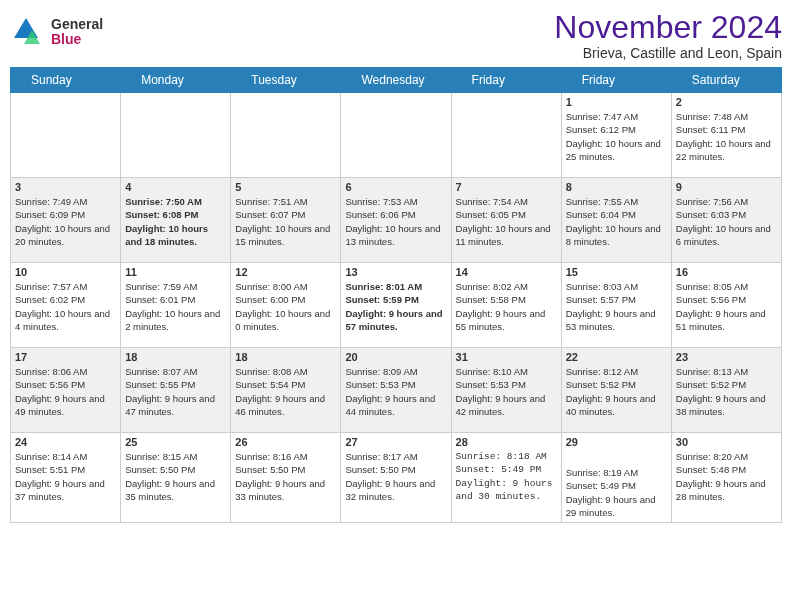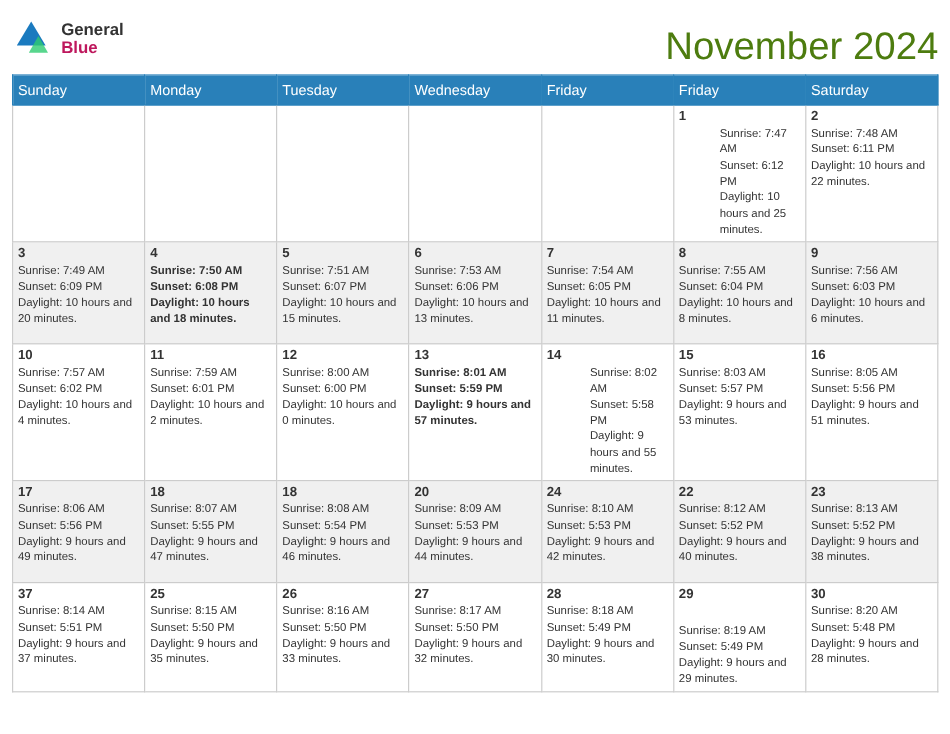--- a/index.html
+++ b/index.html
@@ -40,40 +40,39 @@
     .logo-icon {
       width: 32px;
       height: 32px;
     }
     .title-area {
       text-align: right;
     }
     .month-title {
       font-size: 32px;
       font-weight: normal;
-      color: #4d7c0f;
+      color: #4c1d95;
       line-height: 1.1;
-      margin-top: 11px;
     }
     .location {
       font-size: 14px;
       color: #333;
     }
     table {
       width: 100%;
       border-collapse: collapse;
       table-layout: fixed;
     }
     thead tr {
       background-color: #2980b9;
     }
     thead th {
       color: white;
       font-size: 12px;
-      padding: 5px 4px;
+      padding: 5px 20px;
       text-align: left;
       border: 1px solid #2980b9;
       font-weight: normal;
     }
     tbody td {
       vertical-align: top;
       border: 1px solid #ccc;
       padding: 3px 4px;
       font-size: 10px;
       color: #333;
@@ -108,20 +107,21 @@
       <polygon points="16,2 28,22 4,22" fill="#1a7abf"></polygon>
       <polygon points="22,14 30,28 14,28" fill="#2ecc71" opacity="0.8"></polygon>
     </svg>
     <div class="logo-text">
       <span class="general">General</span>
       <span class="blue">Blue</span>
     </div>
   </div>
   <div class="title-area">
     <div class="month-title">November 2024</div>
+    <div class="location">Brieva, Castille and Leon, Spain</div>
   </div>
 </div>
 
 <table>
   <thead>
     <tr>
     <th>Sunday</th>
         <th>Monday</th>
         <th>Tuesday</th>
         <th>Wednesday</th>
@@ -132,21 +132,21 @@
   </thead>
   <tbody id="calendar-body">
   <tr>
         <td class="empty"></td>
         <td class="empty"></td>
         <td class="empty"></td>
         <td class="empty"></td>
         <td class="empty"></td>
         <td>
           <div class="day-num">1</div>
-          <div class="day-detail" style="white-space: pre-line; margin-left: 34px;">Sunrise: 7:47 AM
+          <div class="day-detail" style="white-space: pre-line;">Sunrise: 7:47 AM
 Sunset: 6:12 PM
 Daylight: 10 hours and 25 minutes.</div>
         </td>
         <td>
           <div class="day-num">2</div>
           <div class="day-detail" style="white-space: pre-line;">Sunrise: 7:48 AM
 Sunset: 6:11 PM
 Daylight: 10 hours and 22 minutes.</div>
         </td>
       </tr>
@@ -214,21 +214,21 @@
 Daylight: 10 hours and 0 minutes.</div>
         </td>
         <td>
           <div class="day-num">13</div>
           <div class="day-detail" style="white-space: pre-line; font-weight: bold;">Sunrise: 8:01 AM
 Sunset: 5:59 PM
 Daylight: 9 hours and 57 minutes.</div>
         </td>
         <td>
           <div class="day-num">14</div>
-          <div class="day-detail" style="white-space: pre-line; margin-left: 36px;">Sunrise: 8:02 AM
+          <div class="day-detail" style="white-space: pre-line;">Sunrise: 8:02 AM
 Sunset: 5:58 PM
 Daylight: 9 hours and 55 minutes.</div>
         </td>
         <td>
           <div class="day-num">15</div>
           <div class="day-detail" style="white-space: pre-line;">Sunrise: 8:03 AM
 Sunset: 5:57 PM
 Daylight: 9 hours and 53 minutes.</div>
         </td>
         <td>
@@ -257,41 +257,41 @@
 Sunset: 5:54 PM
 Daylight: 9 hours and 46 minutes.</div>
         </td>
         <td>
           <div class="day-num">20</div>
           <div class="day-detail" style="white-space: pre-line;">Sunrise: 8:09 AM
 Sunset: 5:53 PM
 Daylight: 9 hours and 44 minutes.</div>
         </td>
         <td>
-          <div class="day-num">24</div>
+          <div class="day-num">31</div>
           <div class="day-detail" style="white-space: pre-line;">Sunrise: 8:10 AM
 Sunset: 5:53 PM
 Daylight: 9 hours and 42 minutes.</div>
         </td>
         <td>
           <div class="day-num">22</div>
           <div class="day-detail" style="white-space: pre-line;">Sunrise: 8:12 AM
 Sunset: 5:52 PM
 Daylight: 9 hours and 40 minutes.</div>
         </td>
         <td>
           <div class="day-num">23</div>
           <div class="day-detail" style="white-space: pre-line;">Sunrise: 8:13 AM
 Sunset: 5:52 PM
 Daylight: 9 hours and 38 minutes.</div>
         </td>
       </tr>
       <tr>
         <td>
-          <div class="day-num">37</div>
+          <div class="day-num">24</div>
           <div class="day-detail" style="white-space: pre-line;">Sunrise: 8:14 AM
 Sunset: 5:51 PM
 Daylight: 9 hours and 37 minutes.</div>
         </td>
         <td>
           <div class="day-num">25</div>
           <div class="day-detail" style="white-space: pre-line;">Sunrise: 8:15 AM
 Sunset: 5:50 PM
 Daylight: 9 hours and 35 minutes.</div>
         </td>
@@ -302,21 +302,21 @@
 Daylight: 9 hours and 33 minutes.</div>
         </td>
         <td>
           <div class="day-num">27</div>
           <div class="day-detail" style="white-space: pre-line;">Sunrise: 8:17 AM
 Sunset: 5:50 PM
 Daylight: 9 hours and 32 minutes.</div>
         </td>
         <td>
           <div class="day-num">28</div>
-          <div class="day-detail" style="white-space: pre-line;">Sunrise: 8:18 AM
+          <div class="day-detail" style="white-space: pre-line; font-family: Liberation Mono, monospace;">Sunrise: 8:18 AM
 Sunset: 5:49 PM
 Daylight: 9 hours and 30 minutes.</div>
         </td>
         <td>
           <div class="day-num">29</div>
           <div class="day-detail" style="white-space: pre-line; margin-top: 18px;">Sunrise: 8:19 AM
 Sunset: 5:49 PM
 Daylight: 9 hours and 29 minutes.</div>
         </td>
         <td>

